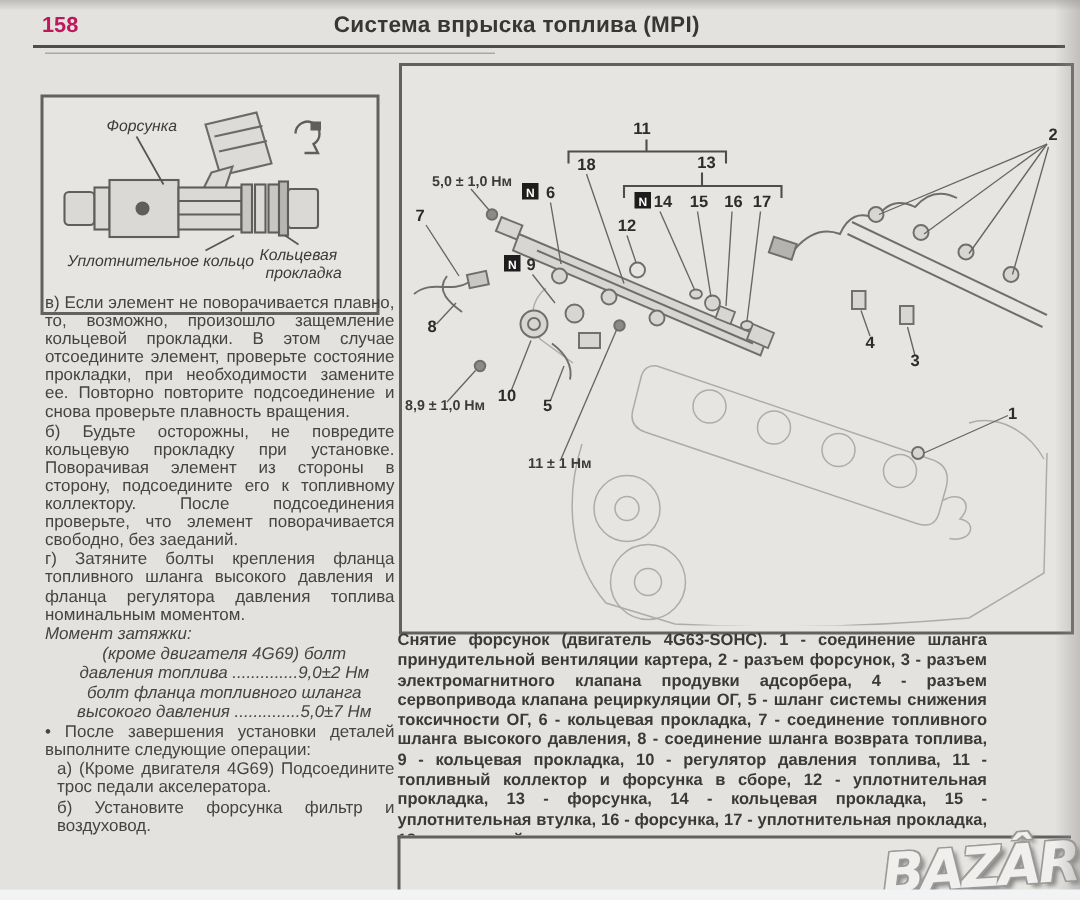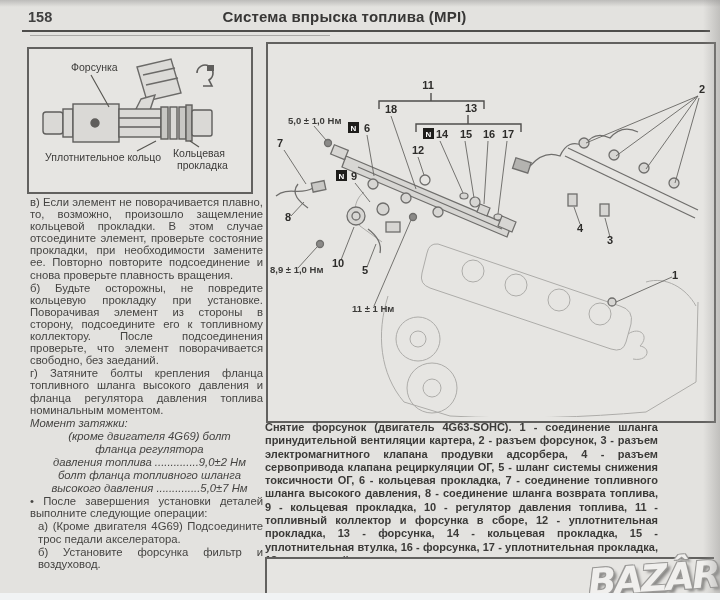--- a/index.html
+++ b/index.html
@@ -8,28 +8,28 @@
     background:#e3e2df;
     font-family:"Liberation Sans", sans-serif;
     color:#3f3e3c;
   }
   .scan-top{position:absolute;left:0;top:0;width:720px;height:7px;
     background:linear-gradient(to bottom,#bdbcba,#e3e2df);}
   .scan-right{position:absolute;right:0;top:0;width:17px;height:600px;
     background:linear-gradient(to right,rgba(150,149,147,0) ,rgba(150,149,147,.45));}
   .scan-bottom{position:absolute;left:0;bottom:0;width:720px;height:7px;background:#f1f3f4;}
 
-  .page-number{position:absolute;left:28px;top:9px;font-size:14.5px;font-weight:bold;color:#404040;}
+  .page-number{position:absolute;left:28px;top:9px;font-size:14.5px;font-weight:bold;color:#be185d;}
   .page-title{position:absolute;left:0;top:8px;width:689px;text-align:center;
     font-size:15px;font-weight:bold;color:#383736;letter-spacing:.2px;}
   .header-rule{position:absolute;left:22px;top:30px;width:688px;height:2px;background:#4e4d4b;}
   .header-rule2{position:absolute;left:30px;top:35px;width:300px;height:1px;background:#a9a8a6;}
 
   .fig-box{position:absolute;border:2px solid #62615f;background:#e6e5e2;}
-  #injector-box{left:27px;top:47px;width:222px;height:143px;}
+  #injector-box{left:27px;top:63px;width:222px;height:143px;font-style:italic;}
   #engine-box{left:266px;top:42px;width:446px;height:377px;}
   #bottom-box{left:265px;top:557px;width:447px;height:50px;border-bottom:none;border-right:none;}
 
   .instructions{position:absolute;left:30px;top:196px;width:233px;
     font-size:11.3px;line-height:12.1px;text-align:justify;color:#454442;}
   .instructions p{margin:0 0 1px 0;}
   .p-ital{font-style:italic;}
   .p-spec{font-style:italic;margin-left:6px !important;text-align:center;}
   .p-sub{margin-left:8px !important;}
 
@@ -99,21 +99,20 @@
     <text class="inj-label" x="148" y="120">прокладка</text>
   </svg>
 </div>
 
 <div class="instructions">
   <p>в) Если элемент не поворачивается плавно, то, возможно, произошло защемление кольцевой прокладки. В этом случае отсоедините элемент, проверьте состояние прокладки, при необходимости замените ее. Повторно повторите подсоединение и снова проверьте плавность вращения.</p>
   <p>б) Будьте осторожны, не повредите кольцевую прокладку при установке. Поворачивая элемент из стороны в сторону, подсоедините его к топливному коллектору. После подсоединения проверьте, что элемент поворачивается свободно, без заеданий.</p>
   <p>г) Затяните болты крепления фланца топливного шланга высокого давления и фланца регулятора давления топлива номинальным моментом.</p>
   <p class="p-ital">Момент затяжки:</p>
   <p class="p-spec">(кроме двигателя 4G69) болт</p>
-  <p class="p-spec">фланца регулятора</p>
   <p class="p-spec">давления топлива ..............9,0±2 Нм</p>
   <p class="p-spec">болт фланца топливного шланга</p>
   <p class="p-spec">высокого давления ..............5,0±7 Нм</p>
   <p>• После завершения установки деталей выполните следующие операции:</p>
   <p class="p-sub">а) (Кроме двигателя 4G69) Подсоедините трос педали акселератора.</p>
   <p class="p-sub">б) Установите форсунка фильтр и воздуховод.</p>
 </div>
 
 <div class="fig-box" id="engine-box">
   <svg width="442" height="373" viewBox="0 0 442 373">

